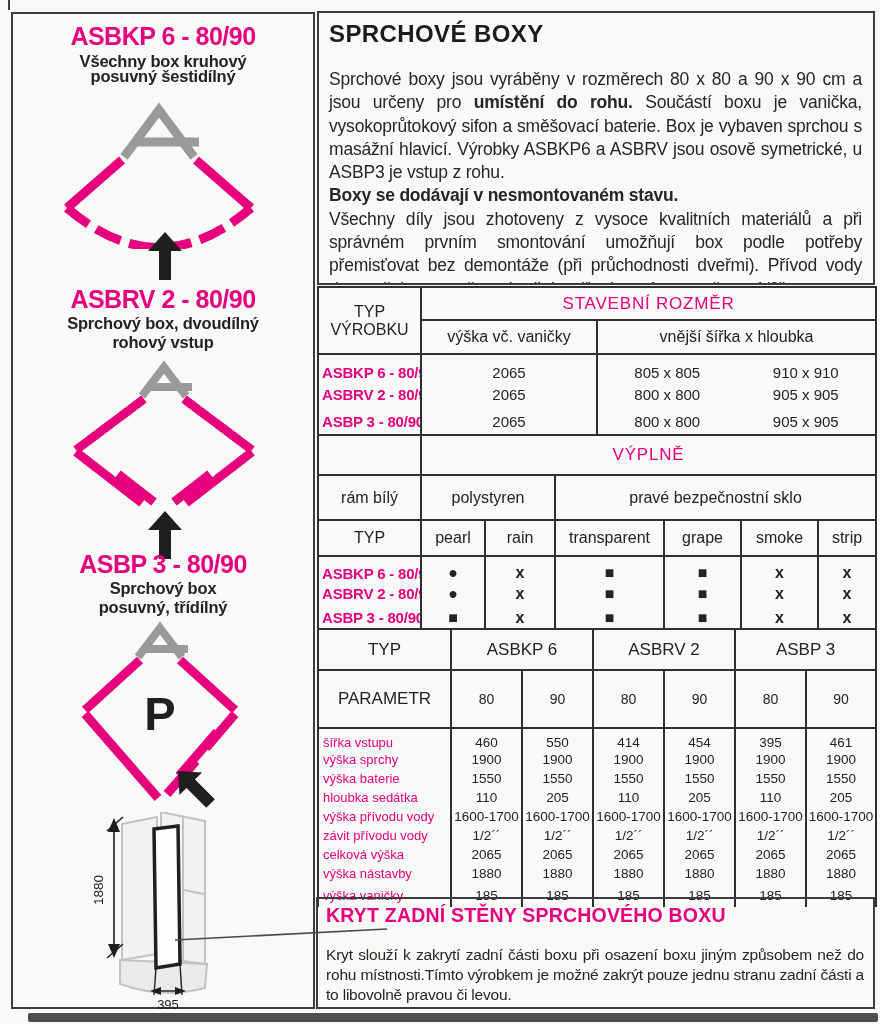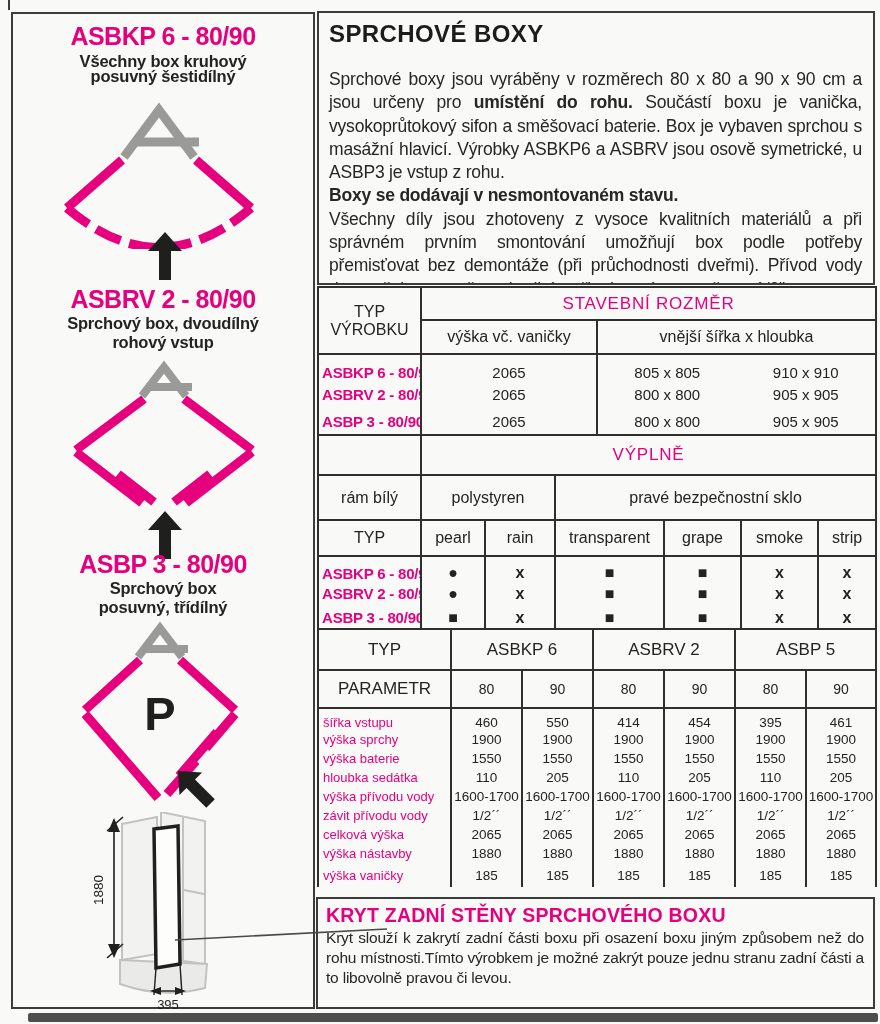--- a/index.html
+++ b/index.html
@@ -36,29 +36,29 @@
   th{font-weight:normal;font-size:16px;line-height:18px}
   .mag{color:var(--mag);font-size:17px;letter-spacing:0.8px}
   .sub{font-weight:normal;font-size:16px}
   tr.d td{border-top:0;border-bottom:0;font-size:15px}
   td.prod,th.prod{color:var(--mag);font-weight:bold;font-size:12.5px;text-align:left;padding-left:3px;white-space:nowrap;letter-spacing:-0.2px}
   .duo{display:flex}
   .duo span{flex:1;text-align:center}
   .t1 .r1{height:33px}.t1 .r2{height:34px}.t1 tr.d{height:26px}.t1 tr.d1 td{padding-top:9px}
   .t2 .r1{height:40px}.t2 .r2{height:45px}.t2 .r3{height:36px}.t2 tr.d{height:23px}.t2 tr.d1 td{padding-top:7px}
   .t2 td.mk{font-size:16px;font-weight:bold}
-  .t3 .r1{height:41px}.t3 .r2{height:38px}.t3 tr.d{height:19px}.t3 tr.d1 td{padding-top:6px}
+  .t3 .r1{height:41px}.t3 .r2{height:58px}.t3 tr.d{height:19px}.t3 tr.d1 td{padding-top:6px}
   .t3 th{font-size:17px}
   .t3 th.sz{font-weight:normal;font-size:14px}
   .t3 td.pl{color:var(--mag);font-weight:normal;text-align:left;padding-left:4px;font-size:13px;white-space:nowrap}
   .t3 td.v{font-size:13.5px;white-space:nowrap}
 
   
   .krytbox{left:316px;top:897px;width:559px;height:112px;border:2px solid #3c3c3a;padding:5px 9px 0 8px;overflow:hidden}
-  .krytbox h2{color:var(--mag);font-size:19.5px;letter-spacing:0.2px;margin-bottom:1px;white-space:nowrap}
+  .krytbox h2{color:var(--mag);font-size:19.5px;letter-spacing:0.2px;margin-bottom:18px;white-space:nowrap}
   .krytbox p{font-size:15.5px;line-height:19.8px;text-align:justify;letter-spacing:-0.2px;color:#262624}
 
   .botbar{left:28px;top:1013px;width:850px;height:9px;background:#4e4e4c;border-radius:2px}
   .cornertick{left:8px;top:0;width:2px;height:10px;background:#3c3c3a}
 </style>
 </head>
 <body>
 
 <div class="abs cornertick"></div>
 
@@ -287,21 +287,21 @@
         <col style="width:71px">
         <col style="width:71px">
         <col style="width:71px">
         <col style="width:70px">
       </colgroup>
     <tbody>
         <tr class="r1">
       <th>TYP</th>
       <th colspan="2">ASBKP 6</th>
       <th colspan="2">ASBRV 2</th>
-      <th colspan="2">ASBP 5</th>
+      <th colspan="2">ASBP 3</th>
     </tr>
     <tr class="r2">
       <th>PARAMETR</th>
       <th class="sz">80</th>
       <th class="sz">90</th>
       <th class="sz">80</th>
       <th class="sz">90</th>
       <th class="sz">80</th>
       <th class="sz">90</th>
     </tr>

